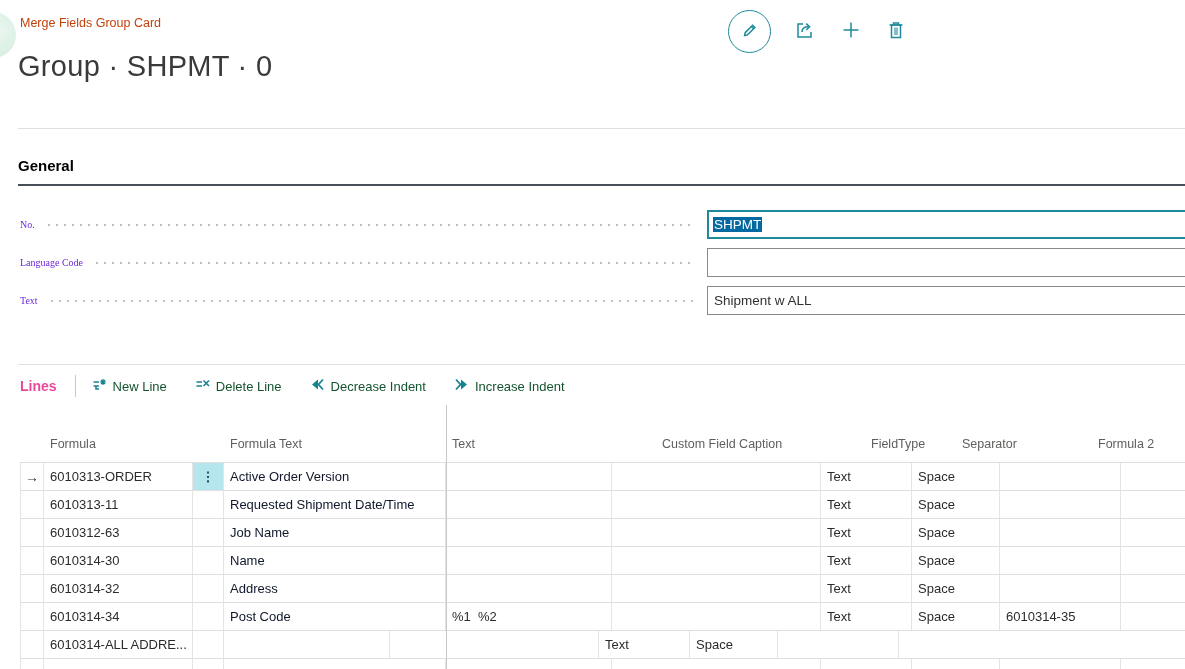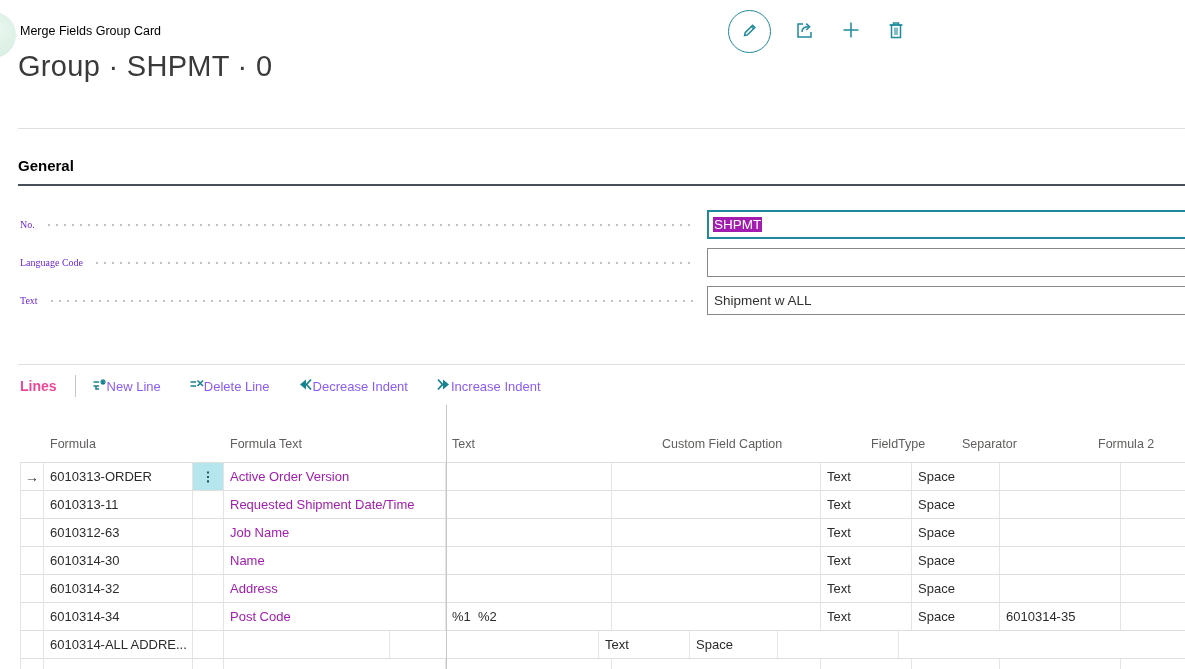--- a/index.html
+++ b/index.html
@@ -2,21 +2,21 @@
 <html><head>
 <meta charset="utf-8">
 <style>
   * { margin:0; padding:0; box-sizing:border-box; }
   html,body { width:1185px; height:669px; overflow:hidden; background:#fff;
     font-family:"Liberation Sans", sans-serif; color:#323130; position:relative; }
 
   
   .peek-circle { position:absolute; left:-30px; top:12px; width:46px; height:46px;
     border-radius:50%; background:radial-gradient(circle at 60% 40%, #eaf7f0 0%, #d8eee2 70%, #cfe9db 100%); }
-  .page-caption { position:absolute; left:20px; top:24px; font-size:12.5px; color:#000000; }
+  .page-caption { position:absolute; left:20px; top:16px; font-size:12.5px; color:#c2410c; }
   .page-title { position:absolute; left:18px; top:50px; font-size:29px; font-weight:400;
     color:#3a3a3a; letter-spacing:.3px; }
 
   .top-actions { position:absolute; left:728px; top:10px; display:flex; align-items:center; gap:22px; }
   .icon-btn { background:none; border:none; cursor:pointer; display:flex; align-items:center; justify-content:center; padding:0; }
   .edit-circle { width:43px; height:43px; border:1.5px solid #1f8a9c; border-radius:50%; }
   .top-actions svg { stroke:#1f8a9c; fill:none; stroke-width:1.5; }
 
   .hairline { position:absolute; left:18px; right:0; height:1px; background:#e1dfdd; }
 
@@ -26,44 +26,44 @@
 
   .field-row { position:absolute; left:20px; right:-2px; height:29px; display:flex; align-items:center; }
   .field-label { font-size:10px; color:#6d28d9; white-space:nowrap;font-family:Liberation Serif, serif; }
   .leader { flex:1; height:2px; margin:0 12px 0 10px;
     background-image:radial-gradient(circle, #c3c1bf 1.1px, transparent 1.3px);
     background-size:8px 2px; background-repeat:repeat-x; background-position:0 0; }
   .field-input { width:480px; height:29px; font-family:"Liberation Sans",sans-serif;
     font-size:13.5px; color:#323130; border:1px solid #8a8886; background:#fff; padding:0 6px; }
   .field-input-focus { width:480px; height:29px; border:2px solid #1f8a9c; background:#fff;
     display:flex; align-items:center; padding:0 4px; font-size:13.5px; }
-  .sel-text { background:#a21caf; color:#fff; padding:0 1px; }
+  .sel-text { background:#0369a1; color:#fff; padding:0 1px; }
 
   
   .lines-bar { position:absolute; left:20px; top:371px; height:30px; display:flex; align-items:center; }
   .lines-title { font-size:14px; font-weight:700; color:#ec4899; }
   .vdiv { width:1px; height:22px; background:#c8c6c4; margin:0 16px 0 18px; }
-  .tb-btn { background:none; border:none; cursor:pointer; display:flex; align-items:center; gap:0;
-    font-family:"Liberation Sans",sans-serif; font-size:13px; color:#8b5cf6; margin-right:28px; }
+  .tb-btn { background:none; border:none; cursor:pointer; display:flex; align-items:center; gap:6px;
+    font-family:"Liberation Sans",sans-serif; font-size:13px; color:#14532d; margin-right:28px; }
   .tb-btn svg { flex:none; }
 
   
   .grid-header { position:absolute; left:20px; top:432px; height:30px; display:flex; align-items:center; padding-bottom:6px; }
   .gh-cell { font-size:12.5px; color:#605e5c; padding-left:6px; white-space:nowrap; overflow:hidden; }
   .grid-body { position:absolute; left:20px; top:462px; right:0; border-top:1px solid #e1dfdd; }
   .g-row { display:flex; height:28px; border-bottom:1px solid #e1dfdd; }
   .g-cell { border-right:1px solid #e6e4e2; height:100%; display:flex; align-items:center;
     padding-left:6px; font-size:13px; color:#2b2b2b; white-space:pre; overflow:hidden; }
   .c-arrow { width:24px; border-left:1px solid #e6e4e2; justify-content:center; padding-left:0; color:#323130; font-size:14px; }
   .c-formula { width:149px; }
   .c-dots { width:31px; justify-content:center; padding-left:0; }
   .c-dots.on { background:#b5e5ed; }
   .c-dots .dots { color:#1e4a55; font-size:13px; font-weight:700; letter-spacing:0; line-height:1; }
   .c-ftext { width:222px; }
-  .c-ftext a { color:#a21caf; text-decoration:none; white-space:nowrap; overflow:hidden; }
+  .c-ftext a { color:#0f172a; text-decoration:none; white-space:nowrap; overflow:hidden; }
   .c-text { width:166px; }
   .c-custom { width:209px; }
   .c-ftype { width:91px; }
   .c-sep { width:88px; }
   .c-f2 { width:121px; }
   .c-last { flex:1; border-right:none; }
   .freeze-divider { position:absolute; left:446px; top:405px; bottom:0; width:1px; background:#c9c7c5; }
 </style>
 </head>
 <body>

